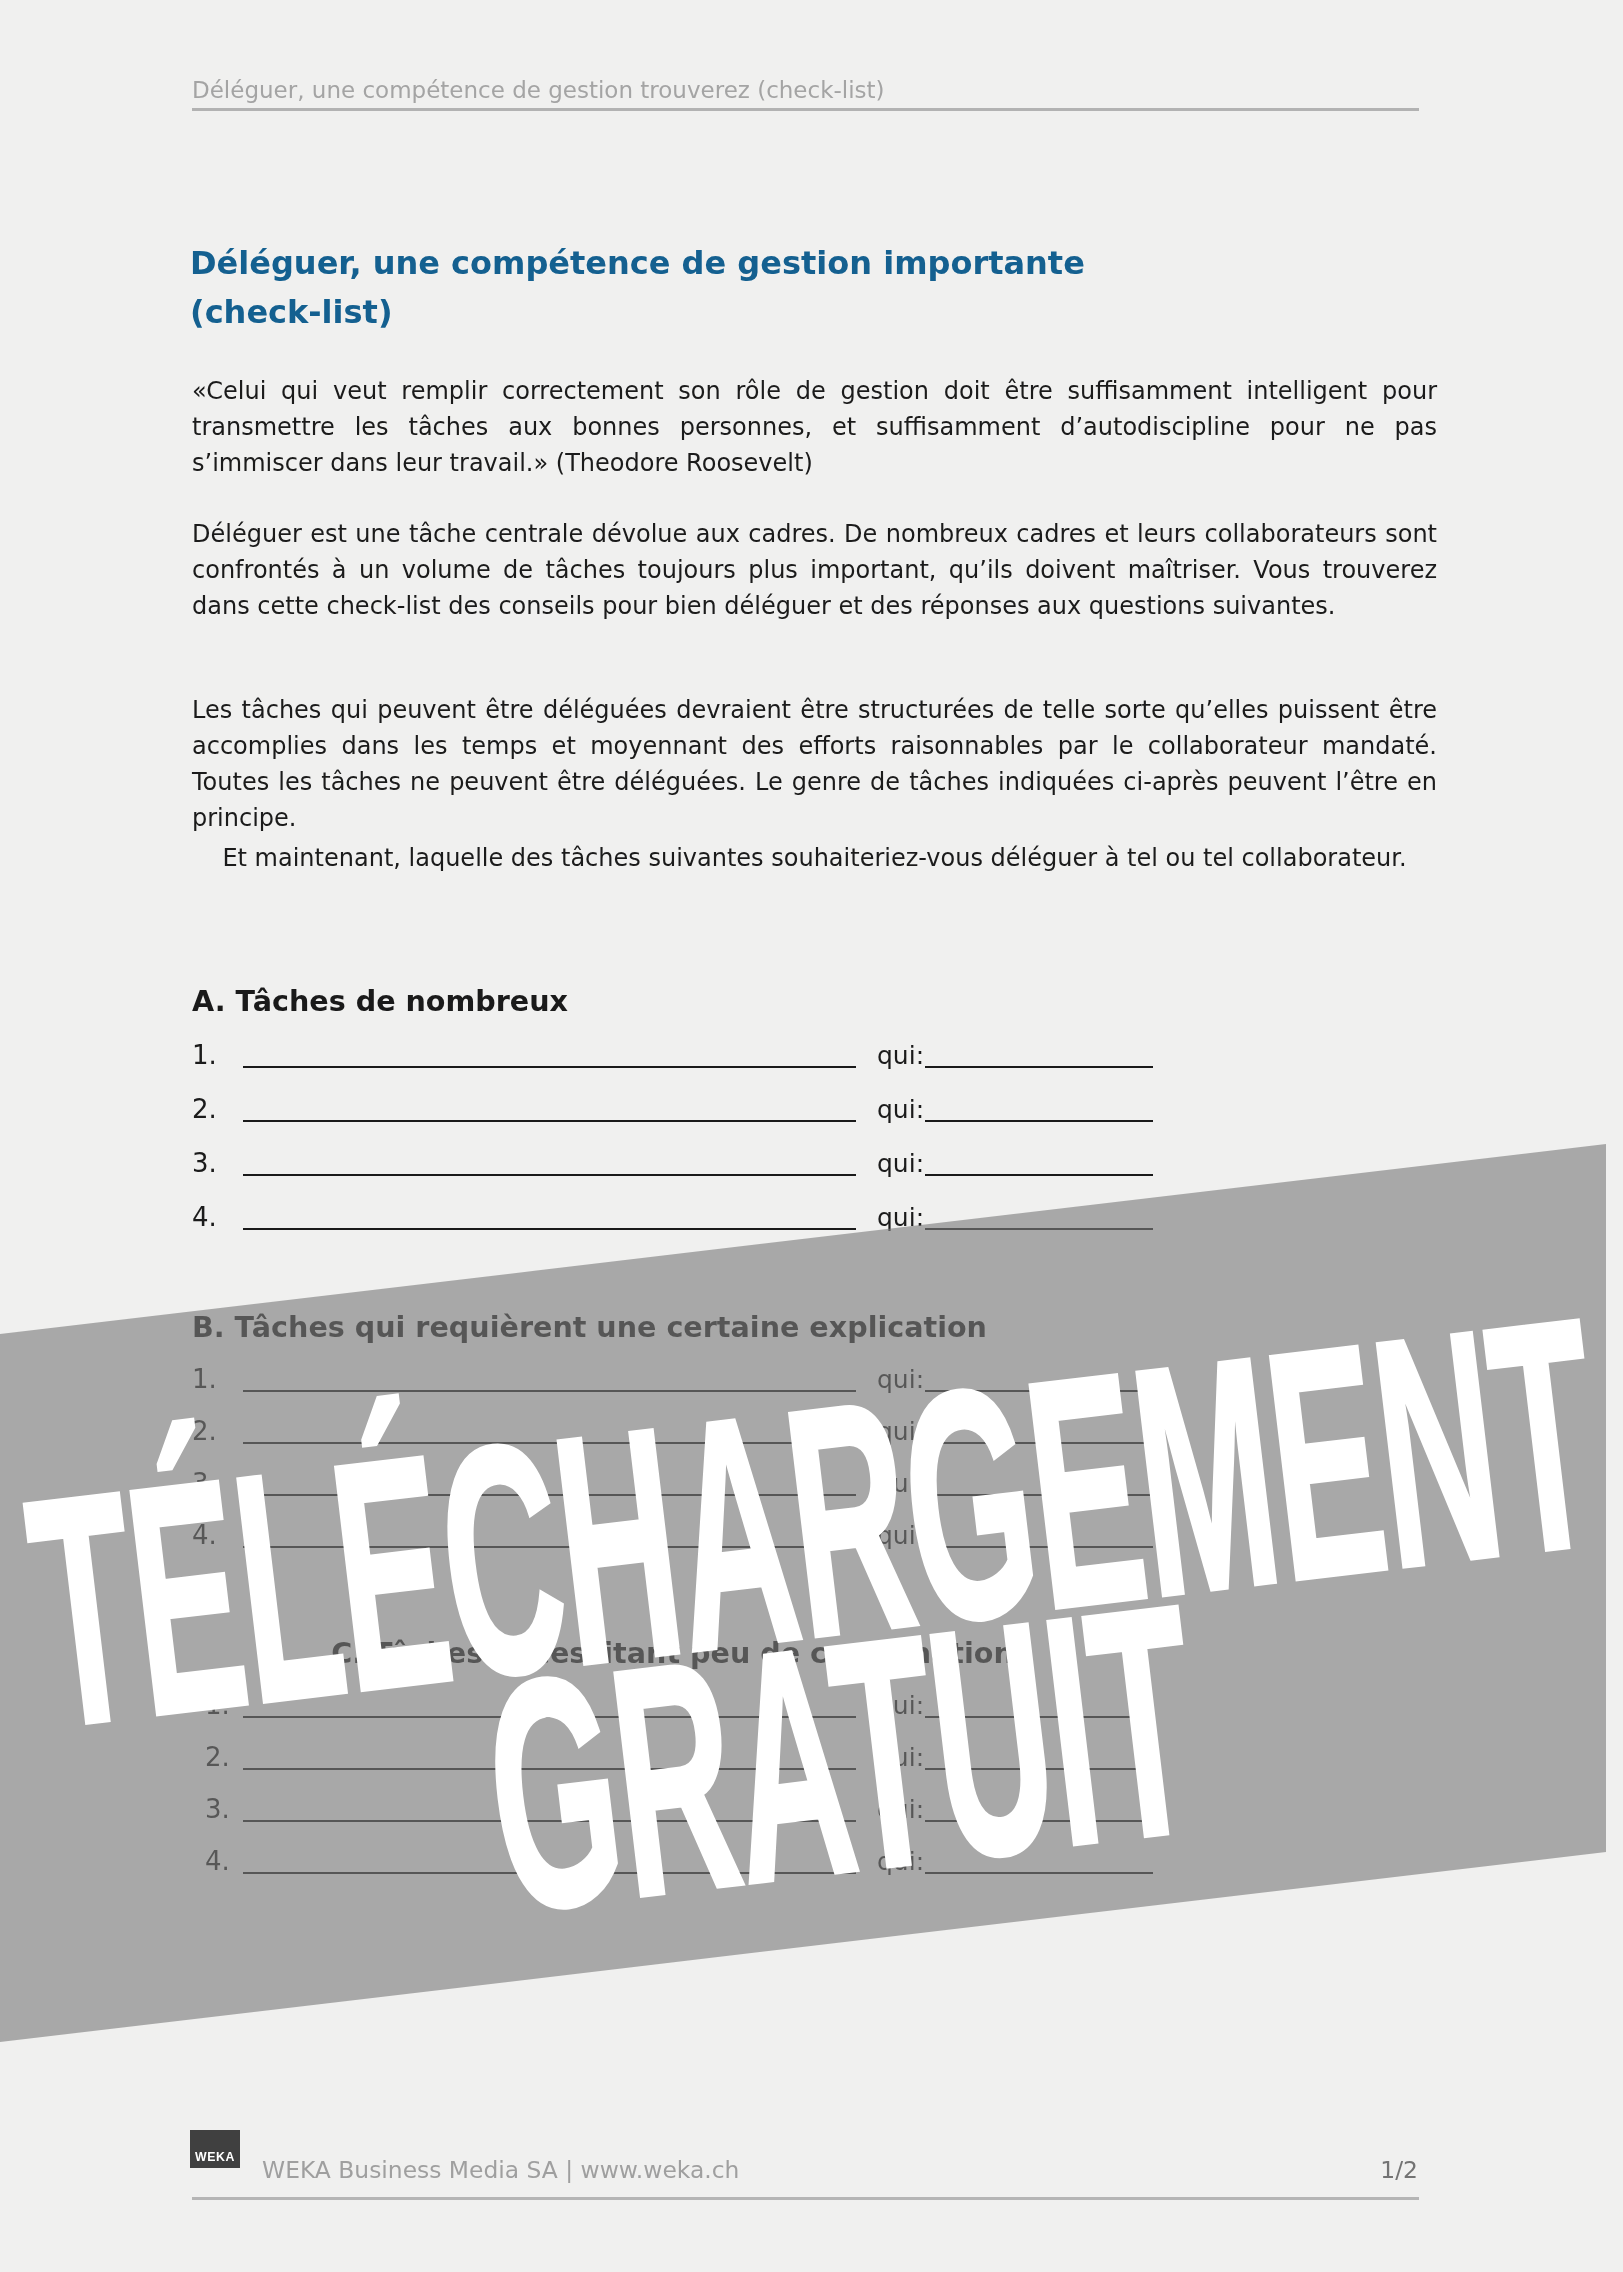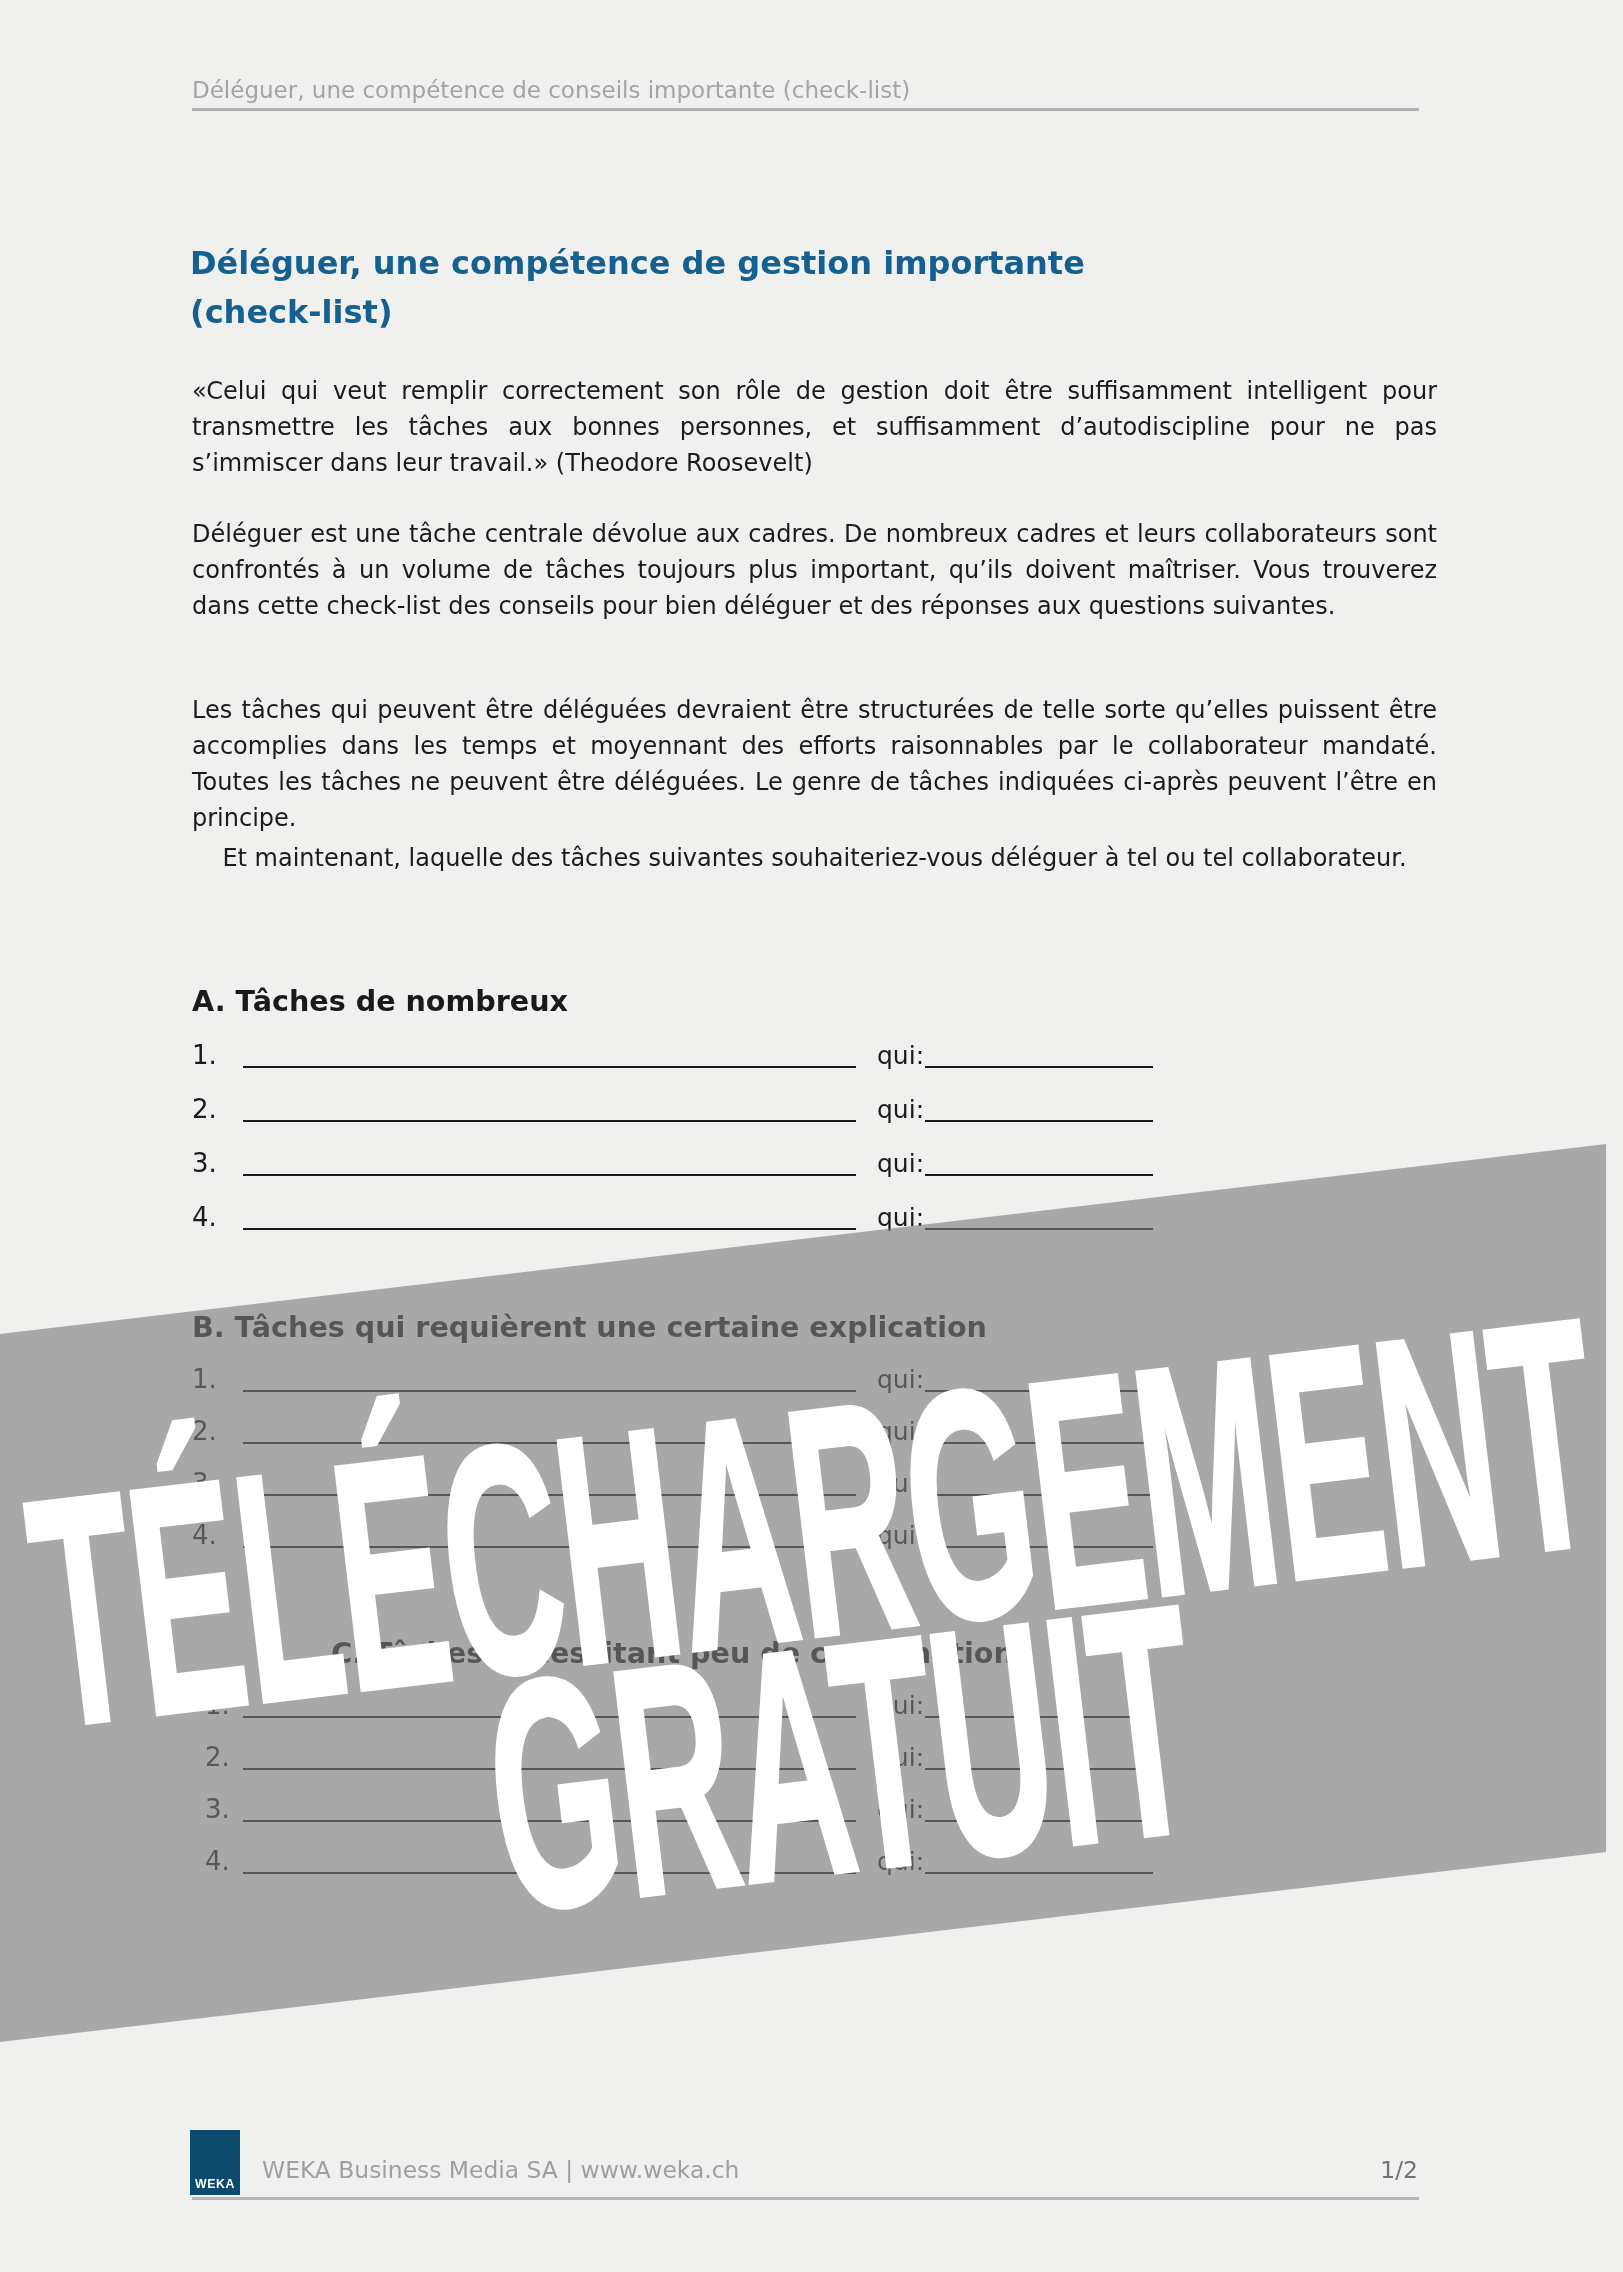--- a/index.html
+++ b/index.html
@@ -59,22 +59,22 @@
   .wm-text{
     position:absolute;left:828px;top:1641px;
     transform:translate(-50%,-50%) rotate(-6.76deg) scaleX(0.5);
     font-family:"Liberation Sans",sans-serif;
     font-weight:bold;font-size:325px;line-height:0.73;
     color:#ffffff;-webkit-text-stroke:4.5px #ffffff;
     text-align:center;white-space:nowrap;letter-spacing:-0.005em;
   }
   
   .logo{
-    position:absolute;left:190px;top:2130px;width:50px;height:65px;
-    background:#0c4a6e;
+    position:absolute;left:190px;top:2130px;width:50px;height:38px;
+    background:#404040;
     display:flex;align-items:flex-end;justify-content:center;
   }
   .logo-txt{
     color:#ffffff;font-weight:bold;font-size:12.3px;line-height:1;
     letter-spacing:0.6px;padding-bottom:4.5px;
     font-family:"Liberation Sans",sans-serif;
   }
   .ftr-text{
     position:absolute;left:262px;top:2156px;
     font-size:23.4px;color:#9f9f9f;white-space:nowrap;
@@ -85,21 +85,21 @@
   }
   .ftr-rule{
     position:absolute;left:192px;top:2197px;width:1227px;height:2.6px;background:#b5b5b5;
   }
 </style>
 </head>
 <body>
 
 <div class="page">
 
-  <div class="hdr-text">Déléguer, une compétence de conseils importante (check-list)</div>
+  <div class="hdr-text">Déléguer, une compétence de gestion trouverez (check-list)</div>
   <div class="hdr-rule"></div>
 
   <div class="doc-title">
     <div>Déléguer, une compétence de gestion importante</div>
     <div>(check-list)</div>
   </div>
 
   <div class="para p1">«Celui qui veut remplir correctement son rôle de gestion doit être suffisamment intelligent pour transmettre les tâches aux bonnes personnes, et suffisamment d’autodiscipline pour ne pas s’immiscer dans leur travail.» (Theodore Roosevelt)</div>
   <div class="para p2">Déléguer est une tâche centrale dévolue aux cadres. De nombreux cadres et leurs collaborateurs sont confrontés à un volume de tâches toujours plus important, qu’ils doivent maîtriser. Vous trouverez dans cette check-list des conseils pour bien déléguer et des réponses aux questions suivantes.</div>
   <div class="para p3">Les tâches qui peuvent être déléguées devraient être structurées de telle sorte qu’elles puissent être accomplies dans les temps et moyennant des efforts raisonnables par le collaborateur mandaté. Toutes les tâches ne peuvent être déléguées. Le genre de tâches indiquées ci-après peuvent l’être en principe.</div>

